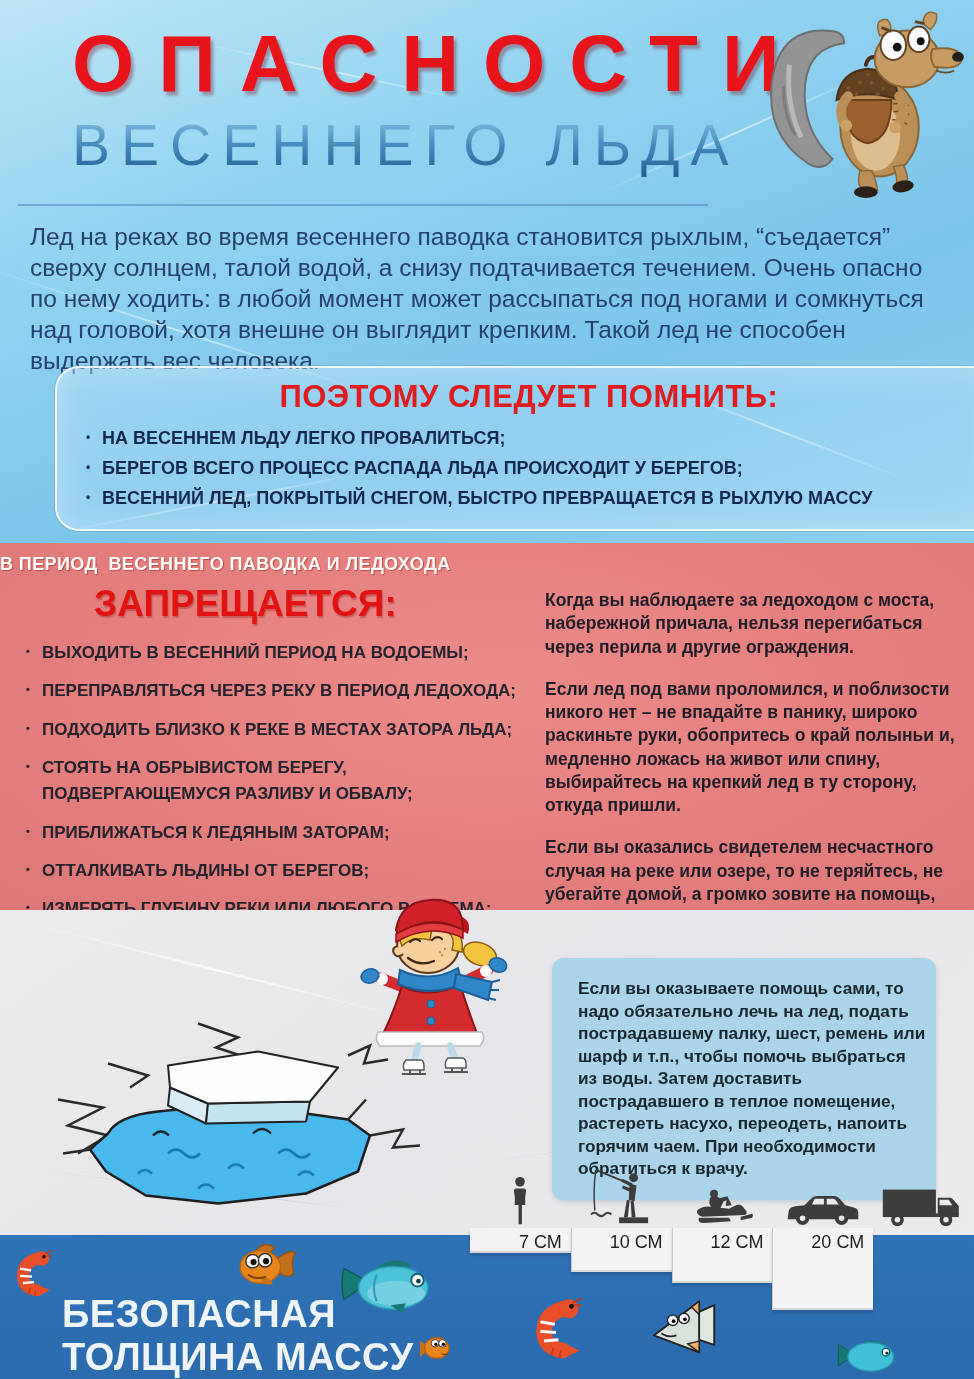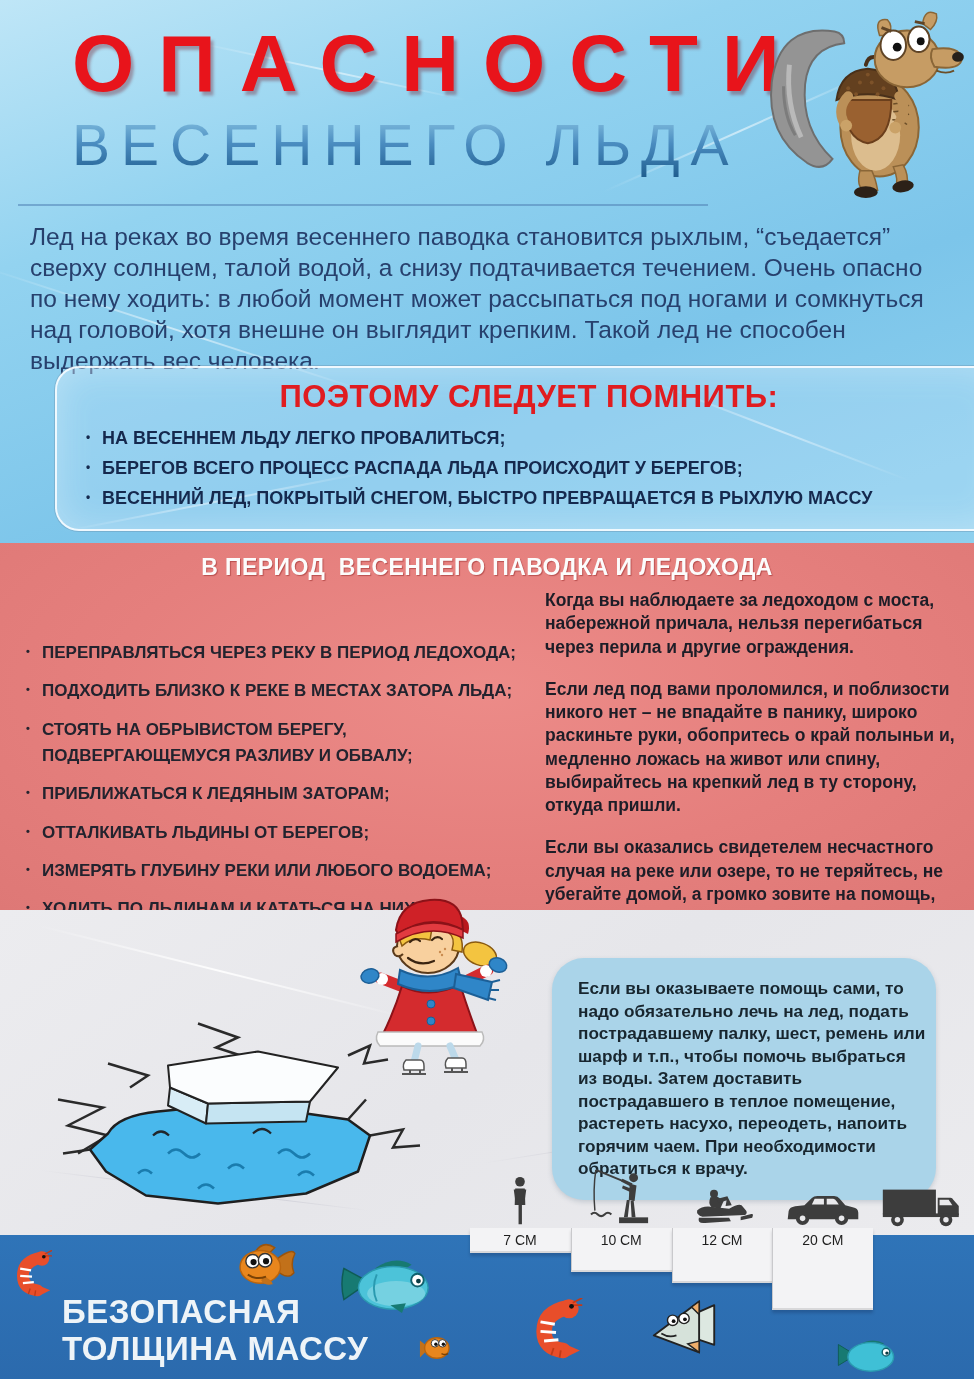--- a/index.html
+++ b/index.html
@@ -22,50 +22,50 @@
     border-radius:24px;background:rgba(200,230,250,.28);
     box-shadow:0 0 0 1px rgba(110,150,180,.45), inset 0 0 36px rgba(255,255,255,.3)}
   .remember h2{margin-top:11px;text-align:center;font-size:31px;font-weight:700;color:#e01c20;letter-spacing:.5px}
   .remember ul{list-style:none;margin:13px 0 0 28px}
   .remember li{position:relative;padding-left:17px;font-size:18px;font-weight:700;color:#15294e;margin-bottom:9px}
   .remember li::before{content:"•";position:absolute;left:1px;top:2px;font-size:12px;color:#15294e}
   .squirrel{position:absolute;left:750px;top:6px;width:216px;height:196px}
   
   .sec-red{position:absolute;left:0;top:543px;width:974px;height:367px;
     background:radial-gradient(ellipse at 50% 40%,#ec8b88 0%,#e57f7d 55%,#de7876 100%)}
-  .banner{position:absolute;left:0;top:11px;width:100%;text-align:center;font-size:23px;font-weight:700;
+  .banner{position:absolute;left:0;top:11px;width:100%;font-size:18px;font-weight:700;
     color:#fcfcfc;letter-spacing:.4px;text-shadow:1px 1px 1px rgba(150,40,40,.55);white-space:pre}
   .forbid-h{position:absolute;left:94px;top:40px;font-size:37px;font-weight:700;color:#e21313;
     text-shadow:1px 2px 1px rgba(130,10,10,.3)}
   .forbid-list{position:absolute;left:24px;top:97px;width:496px;list-style:none}
   .forbid-list li{position:relative;padding-left:18px;font-size:17px;font-weight:700;color:#23232e;
     margin-bottom:12px;line-height:1.55}
   .forbid-list li::before{content:"•";position:absolute;left:2px;top:3px;font-size:11px;color:#23232e}
   .advice-col{position:absolute;left:545px;top:46px;width:416px}
   .advice-col p{font-size:17.5px;font-weight:700;color:#1d1d27;line-height:1.33;margin-bottom:19px}
   
   .sec-blue{position:absolute;left:0;top:1235px;width:974px;height:144px;
     background:linear-gradient(180deg,#2f74b8,#2b6aad)}
-  .safe-h{position:absolute;left:62px;top:58px;font-size:33px;font-weight:700;color:#eef4f8;line-height:1.13;letter-spacing:.5px}
+  .safe-h{position:absolute;left:62px;top:58px;font-size:38px;font-weight:700;color:#eef4f8;line-height:1.13;letter-spacing:.5px}
   .creature{position:absolute}
   
   .sec-ice{position:absolute;left:0;top:910px;width:974px;height:325px;
     background:linear-gradient(145deg,#ececef 0%,#e6e6ea 50%,#ebebee 100%)}
   .cr2{position:absolute;height:2px;background:linear-gradient(90deg,rgba(255,255,255,0),rgba(255,255,255,.9),rgba(255,255,255,0))}
   .cr3{position:absolute;height:1px;background:linear-gradient(90deg,rgba(170,170,185,0),rgba(170,170,185,.6),rgba(170,170,185,0))}
-  .rescue{position:absolute;left:552px;top:48px;width:384px;border-radius:32px;background:#aad4e9;
+  .rescue{position:absolute;left:552px;top:48px;width:384px;border-radius:12px;background:#aad4e9;
     padding:19px 8px 20px 26px;box-shadow:0 2px 5px rgba(110,130,145,.3)}
   .rescue p{font-size:17.2px;font-weight:700;color:#18262f;line-height:1.31}
   .girl{position:absolute;left:352px;top:-20px;width:168px;height:188px}
   .hole{position:absolute;left:48px;top:92px;width:380px;height:215px}
   .ticons{position:absolute;left:470px;top:252px;width:504px;height:66px;display:flex;align-items:flex-end}
   .ticons .cell{width:100.8px;display:flex;justify-content:center;align-items:flex-end}
   .ticons svg{fill:#3d3d3d}
   .steps{position:absolute;left:470px;top:318px;width:504px;display:flex;align-items:flex-start;z-index:2}
-  .step{width:100.8px;background:#f3f3f5;text-align:center;padding:4px 9px 0 8px;font-size:14px;color:#1e1e1e;
+  .step{width:100.8px;background:#f3f3f5;text-align:right;padding:4px 9px 0 8px;font-size:18px;color:#1e1e1e;
     border-left:1px solid #c9c9cc;border-bottom:2px solid #d8d8da;box-shadow:0 3px 3px rgba(0,0,30,.18)}
   .step:first-child{border-left:none}
   .s1{height:25px}.s2{height:44px}.s3{height:55px}.s4{height:82px}.s5{height:105px}
 </style>
 </head>
 <body>
 
 <div id="poster">
 
   <section class="sec-top">
@@ -127,22 +127,24 @@
 
       <li><span>НА ВЕСЕННЕМ ЛЬДУ ЛЕГКО ПРОВАЛИТЬСЯ;</span></li>
           <li><span>БЕРЕГОВ ВСЕГО ПРОЦЕСС РАСПАДА ЛЬДА ПРОИСХОДИТ У БЕРЕГОВ;</span></li>
           <li><span>ВЕСЕННИЙ ЛЕД, ПОКРЫТЫЙ СНЕГОМ, БЫСТРО ПРЕВРАЩАЕТСЯ В РЫХЛУЮ МАССУ</span></li>
         </ul>
     </div>
   </section>
 
   <section class="sec-red">
     <div class="banner">В ПЕРИОД  ВЕСЕННЕГО ПАВОДКА И ЛЕДОХОДА</div>
+    <div class="forbid-h">ЗАПРЕЩАЕТСЯ:</div>
     <ul class="forbid-list">
 
+    <li><span>ВЫХОДИТЬ В ВЕСЕННИЙ ПЕРИОД НА ВОДОЕМЫ;</span></li>
         <li><span>ПЕРЕПРАВЛЯТЬСЯ ЧЕРЕЗ РЕКУ В ПЕРИОД ЛЕДОХОДА;</span></li>
         <li><span>ПОДХОДИТЬ БЛИЗКО К РЕКЕ В МЕСТАХ ЗАТОРА ЛЬДА;</span></li>
         <li><span>СТОЯТЬ НА ОБРЫВИСТОМ БЕРЕГУ, ПОДВЕРГАЮЩЕМУСЯ РАЗЛИВУ И ОБВАЛУ;</span></li>
         <li><span>ПРИБЛИЖАТЬСЯ К ЛЕДЯНЫМ ЗАТОРАМ;</span></li>
         <li><span>ОТТАЛКИВАТЬ ЛЬДИНЫ ОТ БЕРЕГОВ;</span></li>
         <li><span>ИЗМЕРЯТЬ ГЛУБИНУ РЕКИ ИЛИ ЛЮБОГО ВОДОЕМА;</span></li>
         <li><span>ХОДИТЬ ПО ЛЬДИНАМ И КАТАТЬСЯ НА НИХ.</span></li>
       </ul>
     <div class="advice-col">
 

